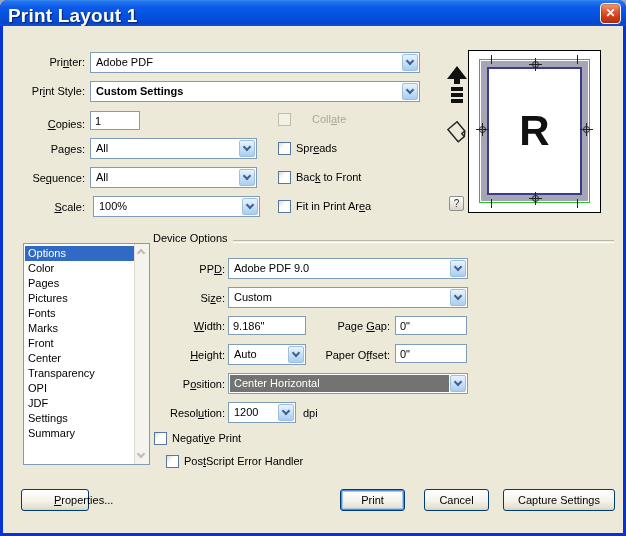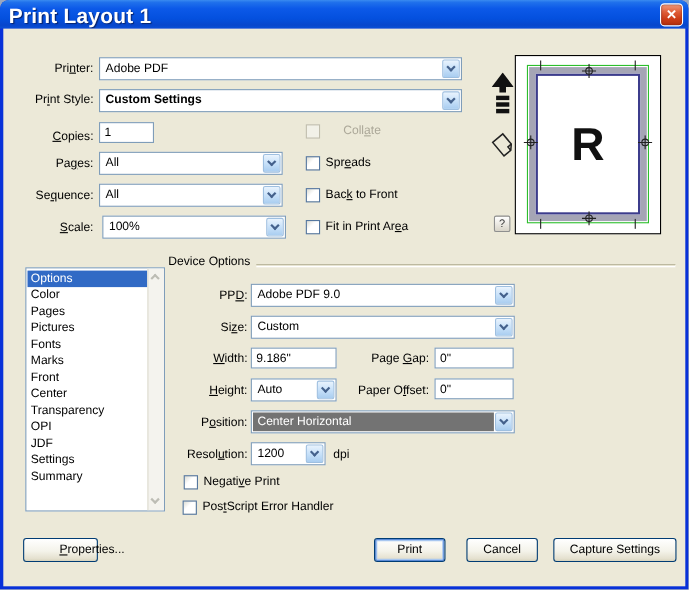--- a/index.html
+++ b/index.html
@@ -303,21 +303,21 @@
 
   <div class="lbl r" style="left:130px;top:407px;width:95px;">Resol<u>u</u>tion:</div>
   <div class="combo" style="left:228px;top:402px;width:68px;">
     <span class="val">1200</span>
     <span class="btn">
         <i class="chev"></i>
       </span>
   </div>
   <div class="lbl" style="left:303px;top:407px;">dpi</div>
 
-  <div class="checkrow" style="left:167px;top:431px;">
+  <div class="checkrow" style="left:154px;top:431px;">
     <span class="cb"></span>
     <span>Negati<u>v</u>e Print</span>
   </div>
   <div class="checkrow" style="left:166px;top:454px;">
     <span class="cb"></span>
     <span>Pos<u>t</u>Script Error Handler</span>
   </div>
 
   <button class="xbtn" style="left:21px;top:489px;width:68px;padding-left:32px;"><u>P</u>roperties...</button>
   <button class="xbtn default" style="left:340px;top:489px;width:65px;">Print</button>

